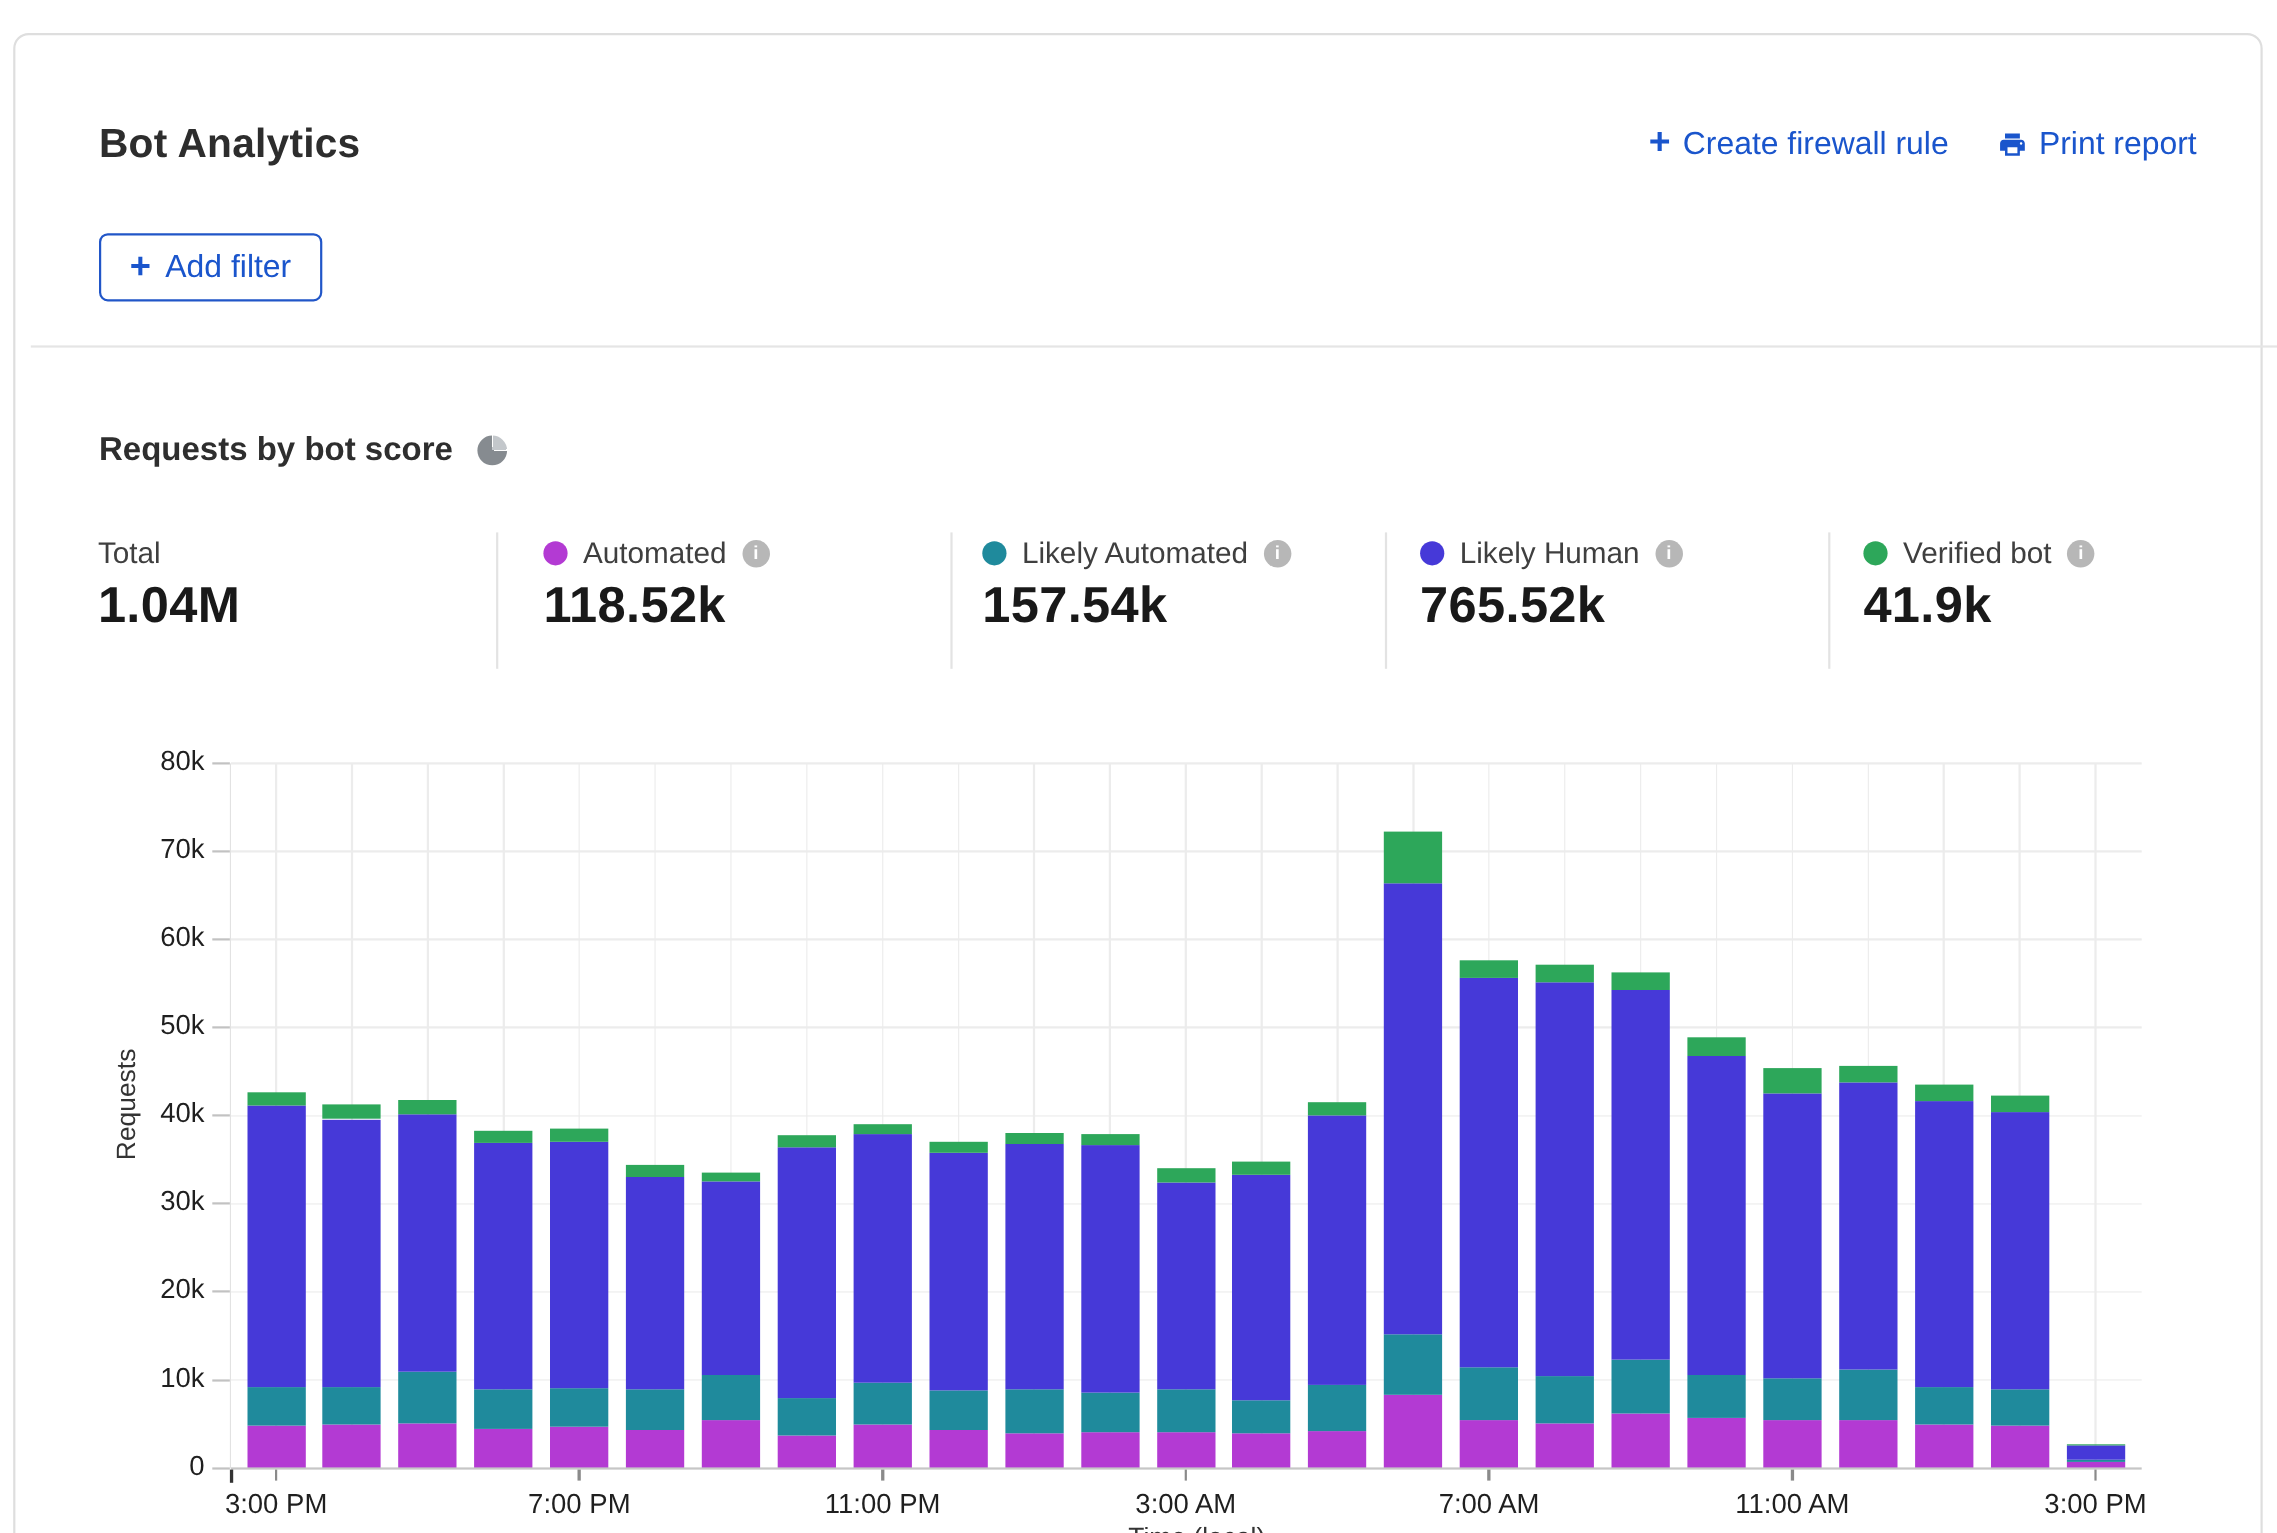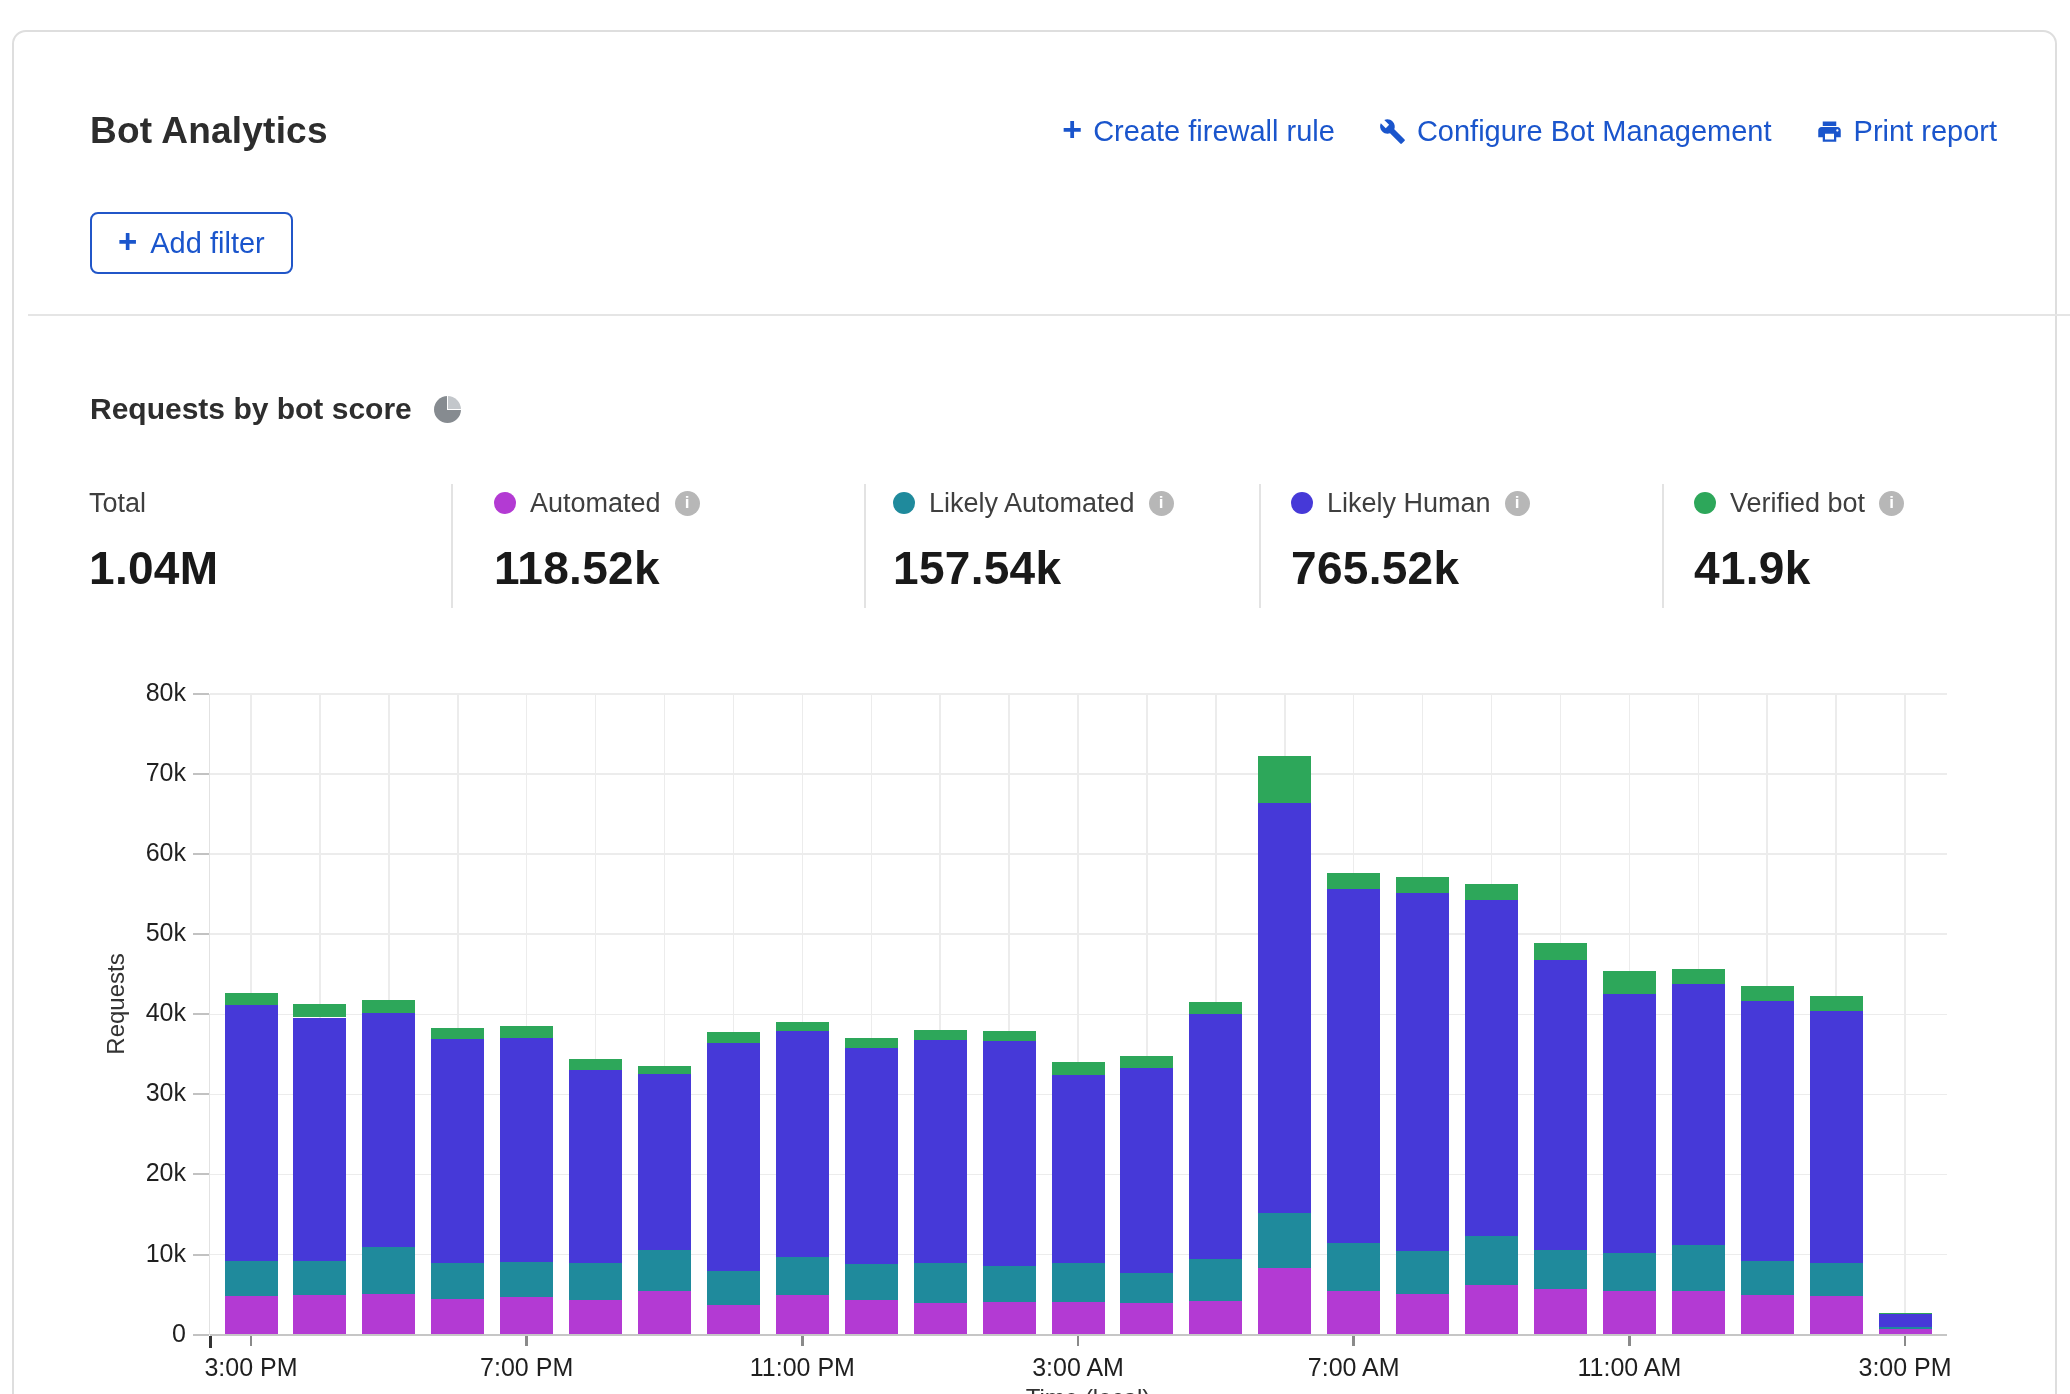--- a/index.html
+++ b/index.html
@@ -28,21 +28,21 @@
   .section-title { font-size:30px; font-weight:700; color:#2e2e2e; }
   .pie-icon { width:27px; height:27px; border-radius:50%;
               background:conic-gradient(from 0deg, #ffffff 0deg 4deg, #c3c7cb 4deg 86deg, #ffffff 86deg 92deg, #868b90 92deg 358deg, #ffffff 358deg 360deg); }
   .stats-row { position:absolute; left:0; top:452px; width:2070px; height:130px; }
   .stat-col { position:absolute; display:flex; flex-direction:column; }
   .stat-head { display:flex; align-items:center; gap:14px; height:38px; }
   .stat-label { font-size:27px; color:#3f3f3f; }
   .dot { width:22px; height:22px; border-radius:50%; }
   .info-icon { width:25px; height:25px; border-radius:50%; background:#b7b7b7; color:#fff;
                display:flex; align-items:center; justify-content:center; font-size:17px; font-weight:700; cursor:pointer; }
-  .stat-value { font-size:46px; font-weight:700; color:#191919; margin-top:19px; letter-spacing:0.3px; }
+  .stat-value { font-size:46px; font-weight:700; color:#191919; margin-top:0; letter-spacing:0.3px; }
   .stat-divider { position:absolute; top:0; width:2px; height:124px; background:#e3e3e3; }
   #chart { position:absolute; left:0; top:0; width:2070px; height:1394px; pointer-events:none; }
   #chart .gl-h, #chart .gl-v, #chart .axis, #chart .tick { position:absolute; }
   #chart .bar-seg { position:absolute; pointer-events:auto; }
   #chart .y-label { position:absolute; width:120px; text-align:right; font-size:25px; color:#1f1f1f; }
   #chart .x-label { position:absolute; width:160px; text-align:center; font-size:25px; color:#1f1f1f; }
   .y-axis-title { position:absolute; left:-3px; top:958px; width:210px; text-align:center;
                   font-size:24px; color:#333; transform:rotate(-90deg); }
   .x-axis-title { position:absolute; left:964px; top:1352px; width:220px; text-align:center; font-size:24px; color:#333; }
 </style>
@@ -51,28 +51,20 @@
 
 <div class="page">
   <div class="card">
 
     <div class="page-title">Bot Analytics</div>
 
     <div class="header-links">
       <a class="hlink">
         <span class="plus">+</span>
         <span>Create firewall rule</span>
-      </a>
-      <a class="hlink">
-        <span>
-          <svg width="27" height="27" viewBox="0 0 24 24" fill="#1a55cc">
-              <path d="M22.7 19l-9.1-9.1c.9-2.3.4-5-1.5-6.9-2-2-5-2.4-7.4-1.3L9 6 6 9 1.6 4.7C.4 7.1.9 10.1 2.9 12.1c1.9 1.9 4.6 2.4 6.9 1.5l9.1 9.1c.4.4 1 .4 1.4 0l2.3-2.3c.5-.4.5-1.1.1-1.4z"></path>
-            </svg>
-        </span>
-        <span>Configure Bot Management</span>
       </a>
       <a class="hlink">
         <span>
           <svg width="27" height="27" viewBox="0 0 24 24" fill="#1a55cc">
               <path d="M19 8H5c-1.66 0-3 1.34-3 3v6h4v4h12v-4h4v-6c0-1.66-1.34-3-3-3zm-3 11H8v-5h8v5zm3-7c-.55 0-1-.45-1-1s.45-1 1-1 1 .45 1 1-.45 1-1 1zm-1-9H6v4h12V3z"></path>
             </svg>
         </span>
         <span>Print report</span>
       </a>
     </div>

